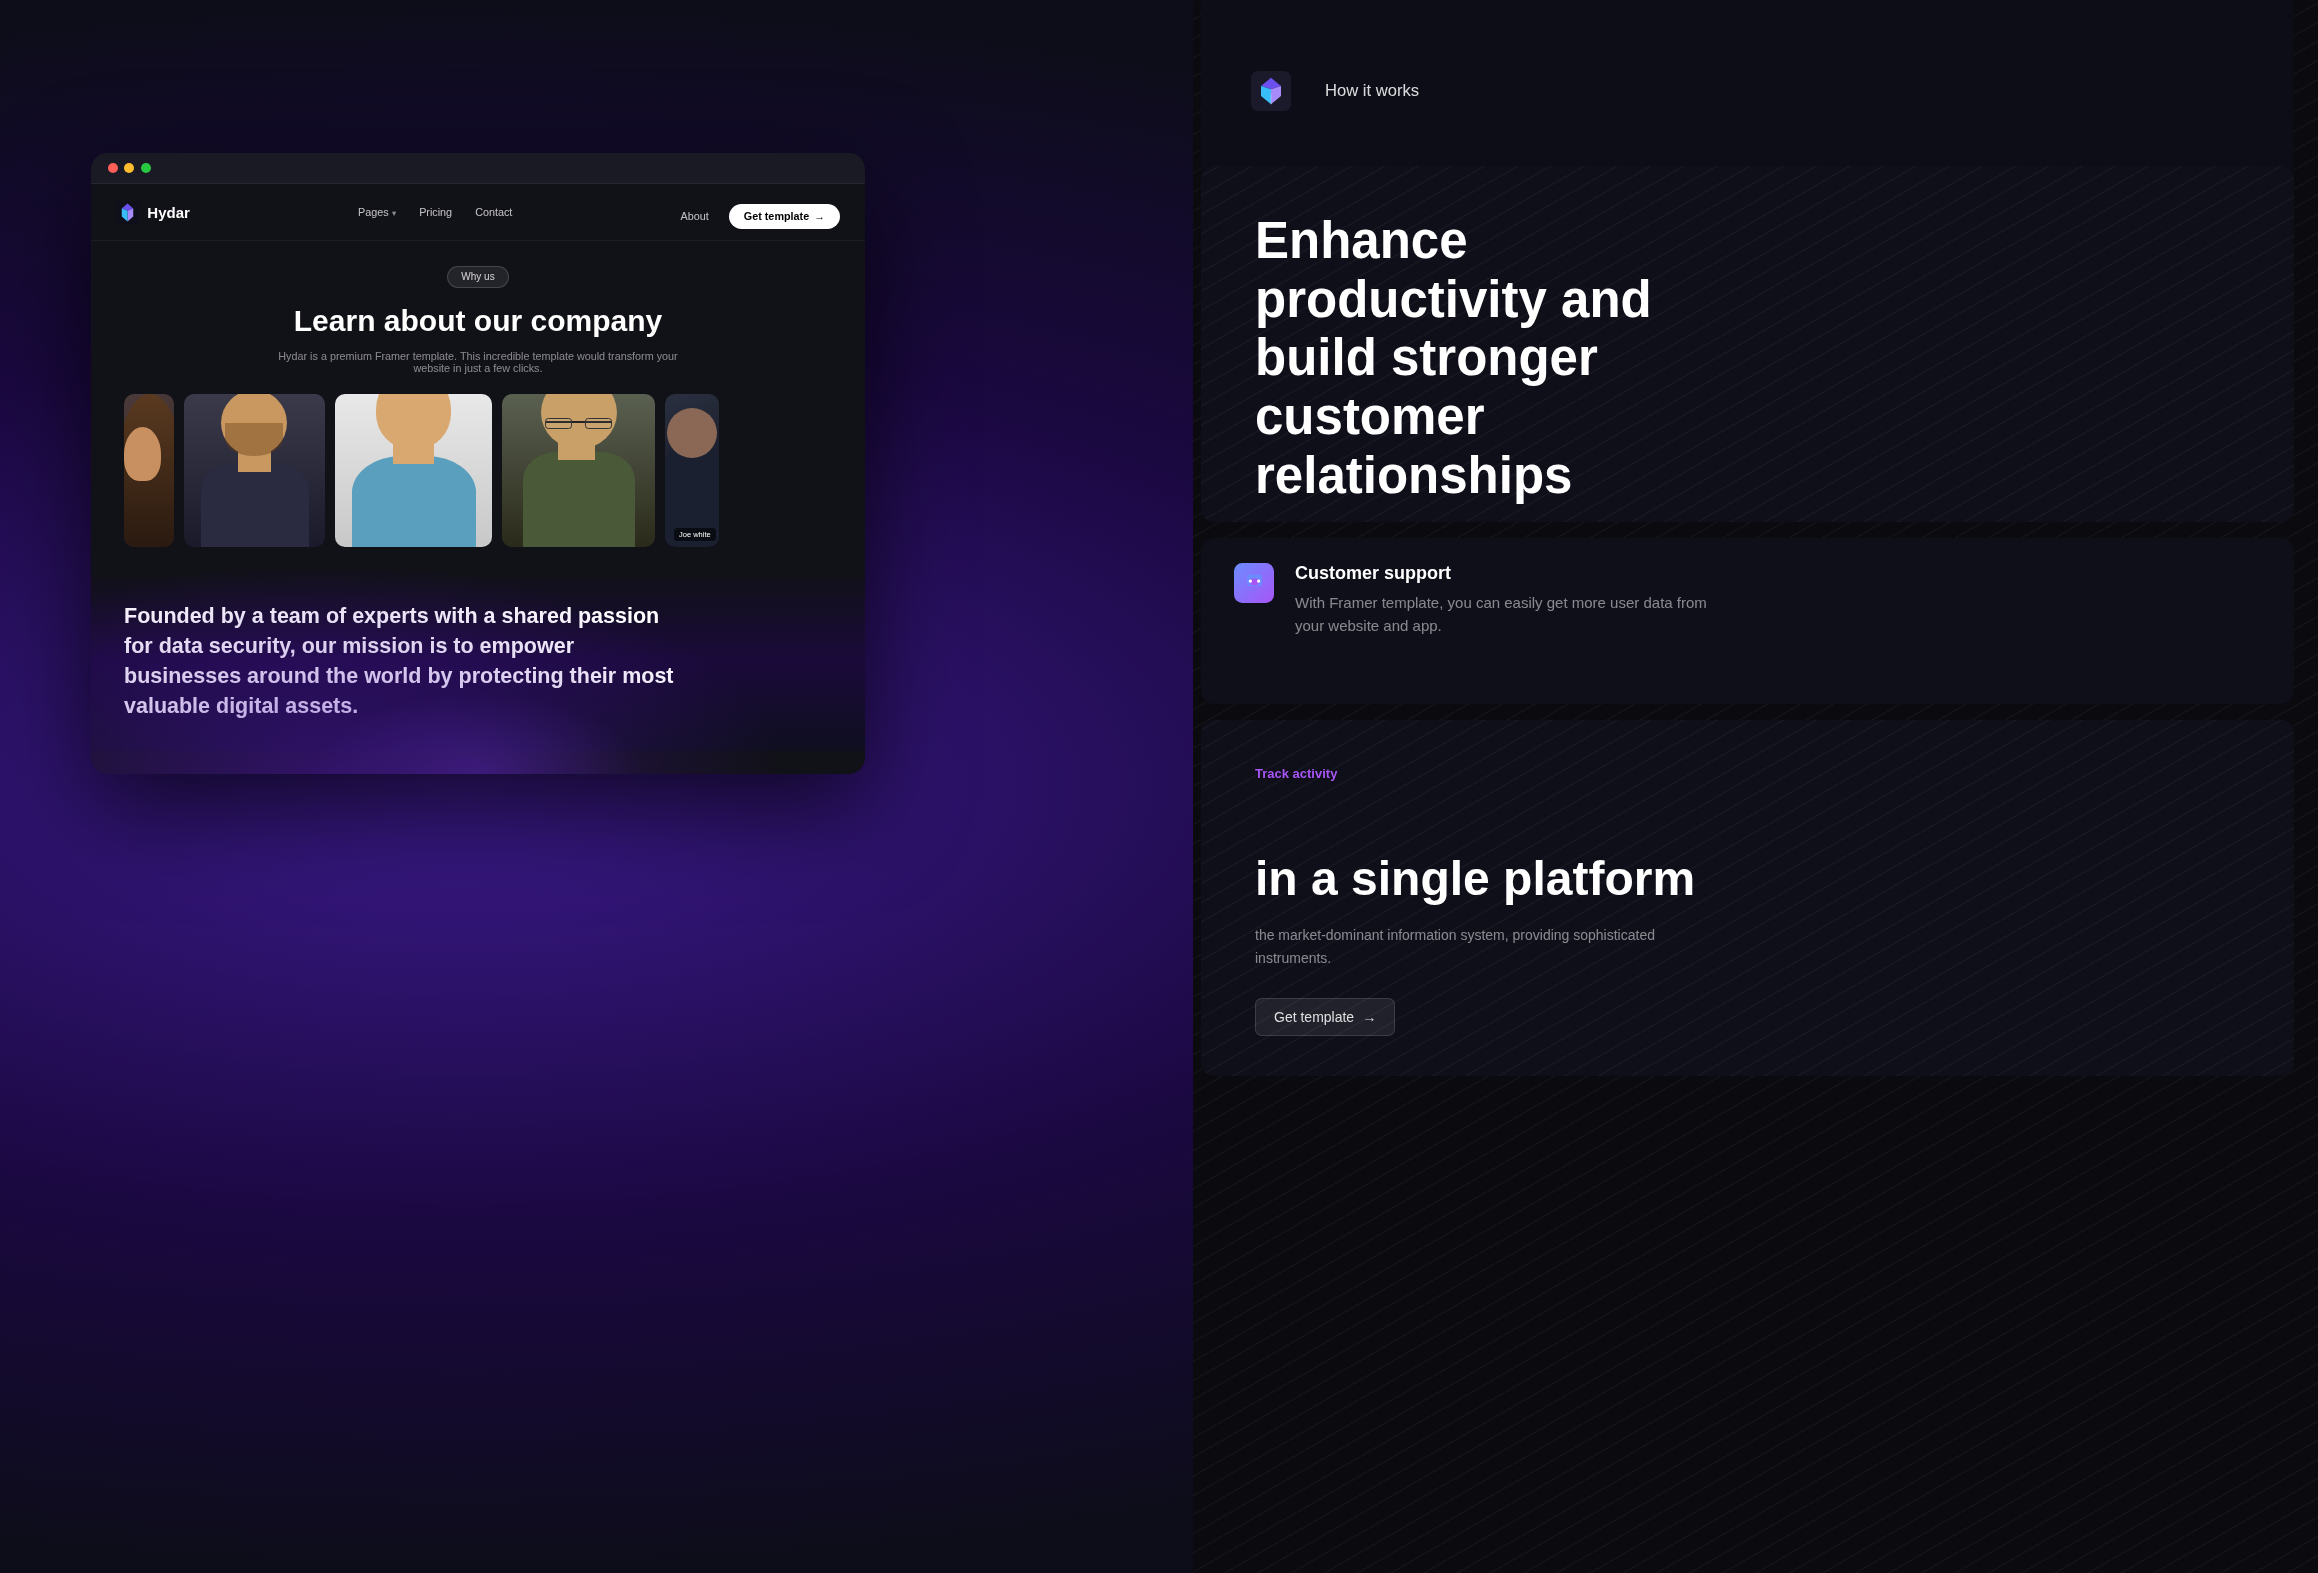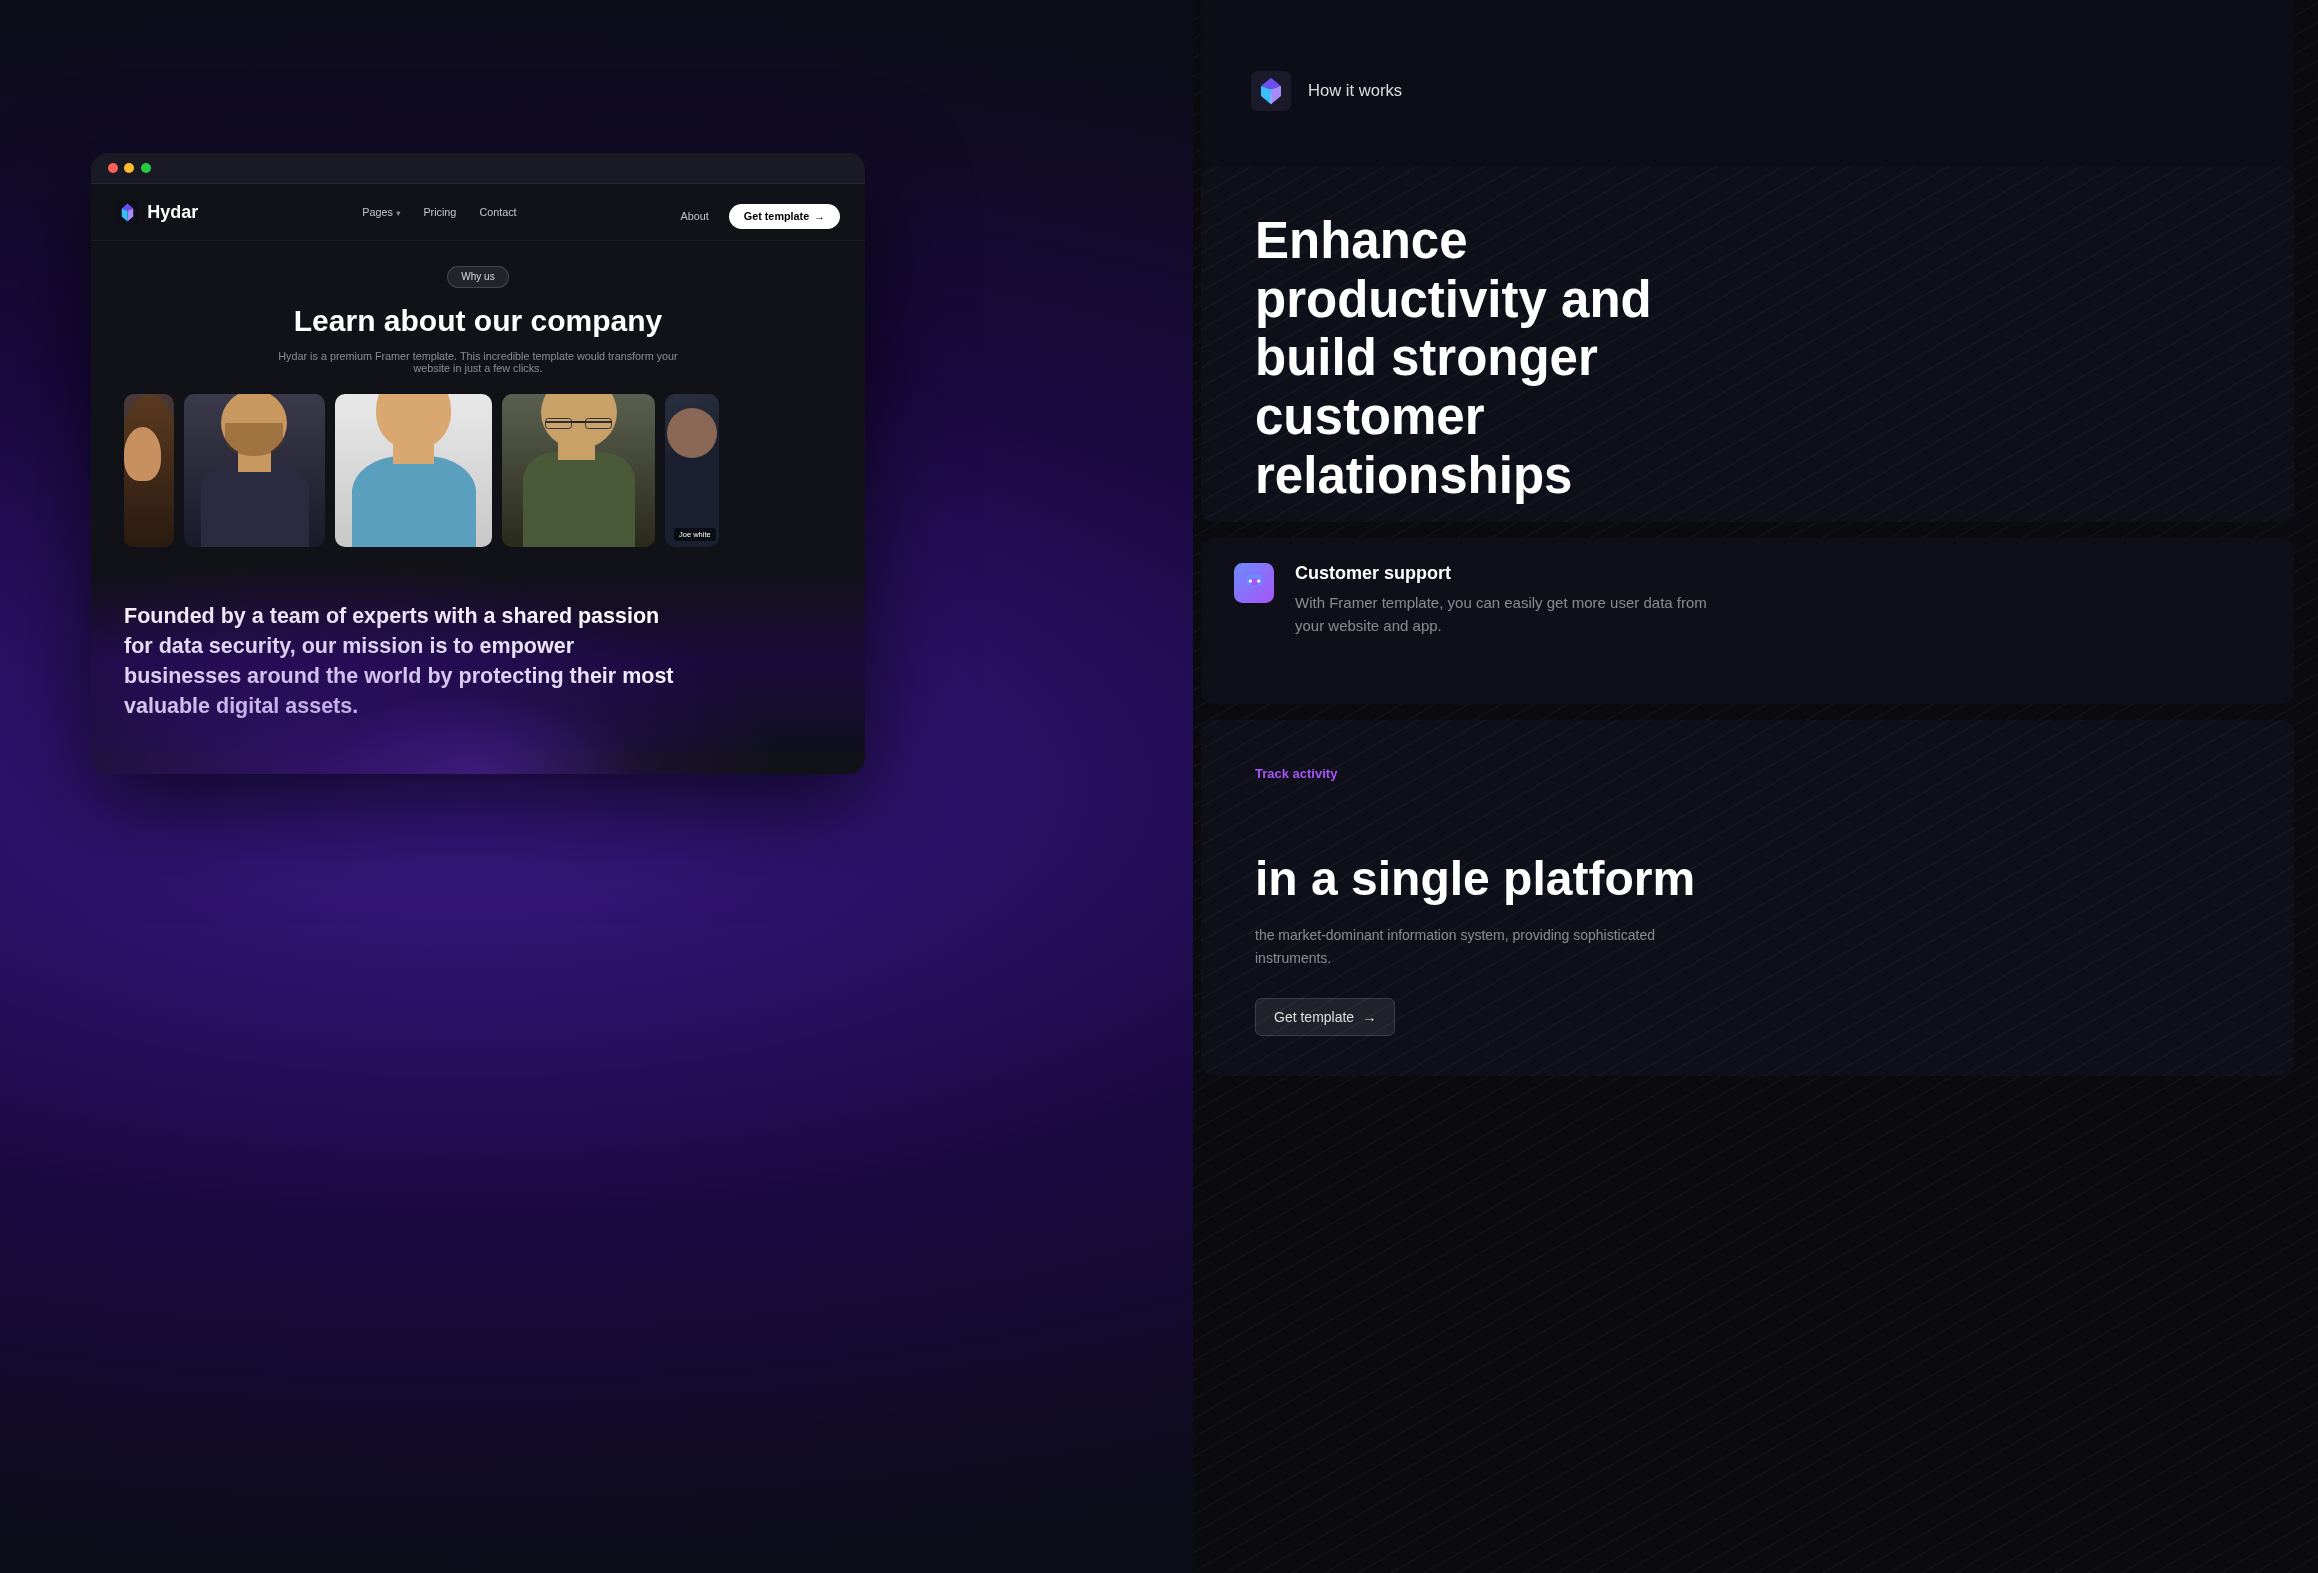--- a/index.html
+++ b/index.html
@@ -88,21 +88,21 @@
       display: flex;
       align-items: center;
       gap: 8.3px;
     }
     .nav-logo {
       width: 23px;
       height: 23px;
     }
     .nav-brand-name {
       color: #fff;
-      font-size: 18px;
+      font-size: 15px;
       font-weight: 600;
     }
     .nav-links {
       display: flex;
       align-items: center;
       gap: 23px;
     }
     .nav-link {
       color: rgba(255,255,255,0.75);
       font-size: 10.8px;
@@ -253,21 +253,21 @@
       overflow: hidden;
       z-index: 5;
       display: flex;
       align-items: center;
       padding: 0 50px;
     }
 
     .how-it-works-content {
       display: flex;
       align-items: center;
-      gap: 17px;
+      gap: 34px;
     }
 
     .hiw-logo {
       width: 40px;
       height: 40px;
     }
 
     .hiw-label {
       color: rgba(255,255,255,0.85);
       font-size: 16.6px;

